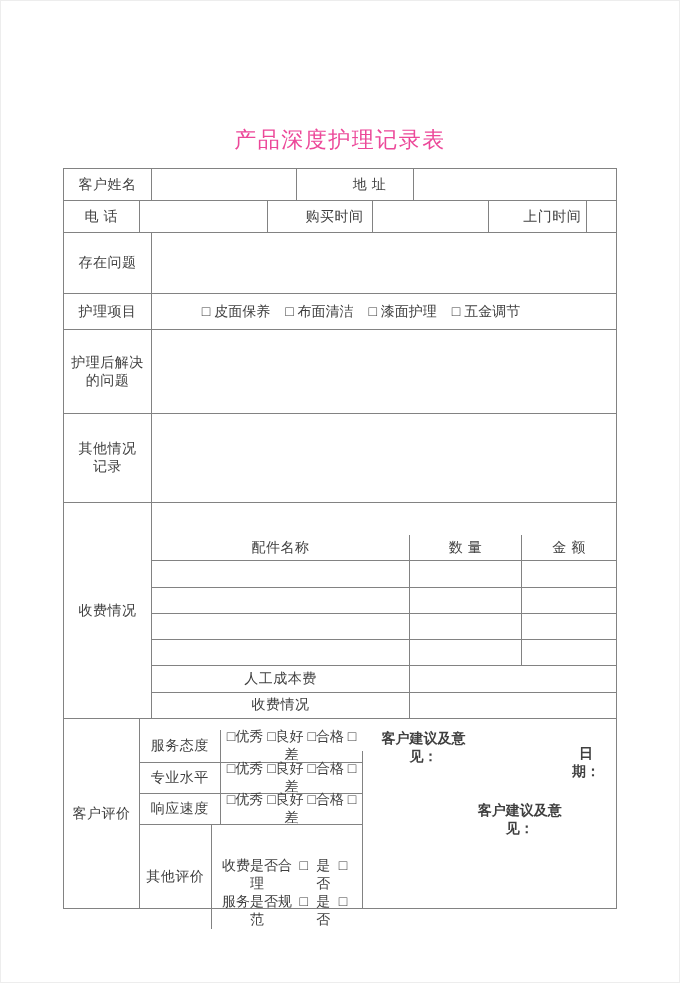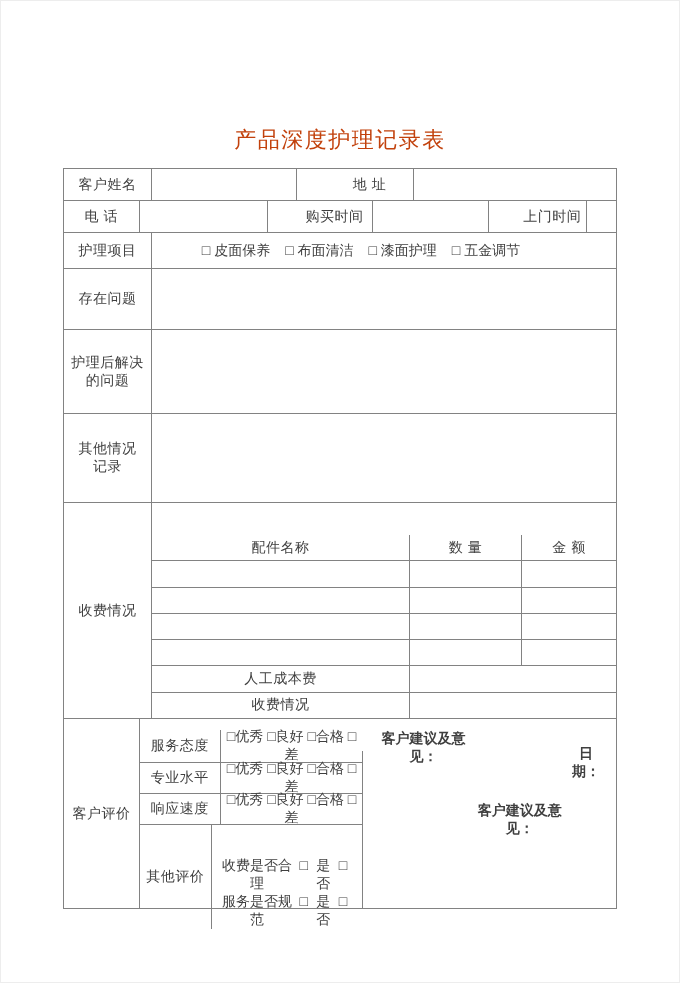--- a/index.html
+++ b/index.html
@@ -13,21 +13,21 @@
   .page {
     width: 680px; height: 983px;
     border: 1px solid #ededed;
     background: #ffffff;
   }
   .doc-title {
     margin-top: 124px;
     text-align: center;
     font-size: 22px;
     letter-spacing: 1.5px;
-    color: #c2410c;
+    color: #ec4899;
     font-weight: 400;
   }
   .form-table {
     margin: 13px 0 0 62px;
     width: 554px;
     border: 1px solid #828282;
     font-size: 14px;
   }
   .row { display: flex; border-bottom: 1px solid #828282; }
   .row:last-child, .noB { border-bottom: none; }
@@ -85,35 +85,35 @@
 
     <div class="row h32">
       <div class="cell w88 lbl">电  话</div>
       <div class="cell w116"></div>
       <div class="cell w88 lbl">购买时间</div>
       <div class="cell w102"></div>
       <div class="cell w80 lbl">上门时间</div>
       <div class="cell grow last"></div>
     </div>
 
+    <div class="row h61">
+      <div class="cell w88 lbl">存在问题</div>
+      <div class="cell grow last"></div>
+    </div>
+
     <div class="row h36">
       <div class="cell w88 lbl">护理项目</div>
       <div class="cell grow last">
         <div class="care-options">
           <span>□ 皮面保养</span>
           <span>□ 布面清洁</span>
           <span>□ 漆面护理</span>
           <span>□ 五金调节</span>
         </div>
       </div>
-    </div>
-
-    <div class="row h61">
-      <div class="cell w88 lbl">存在问题</div>
-      <div class="cell grow last"></div>
     </div>
 
     <div class="row h84">
       <div class="cell w88 lbl">护理后解决
 的问题</div>
       <div class="cell grow last"></div>
     </div>
 
     <div class="row h89">
       <div class="cell w88 lbl">其他情况

